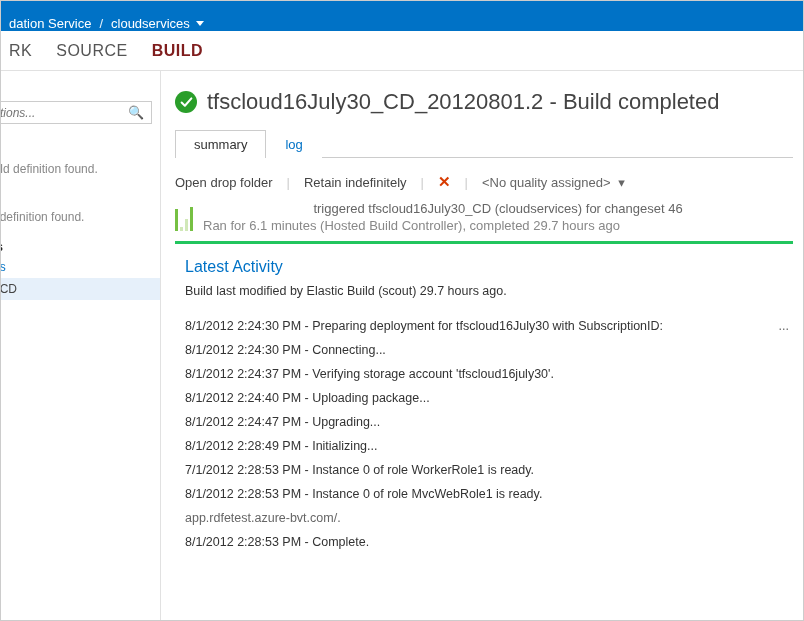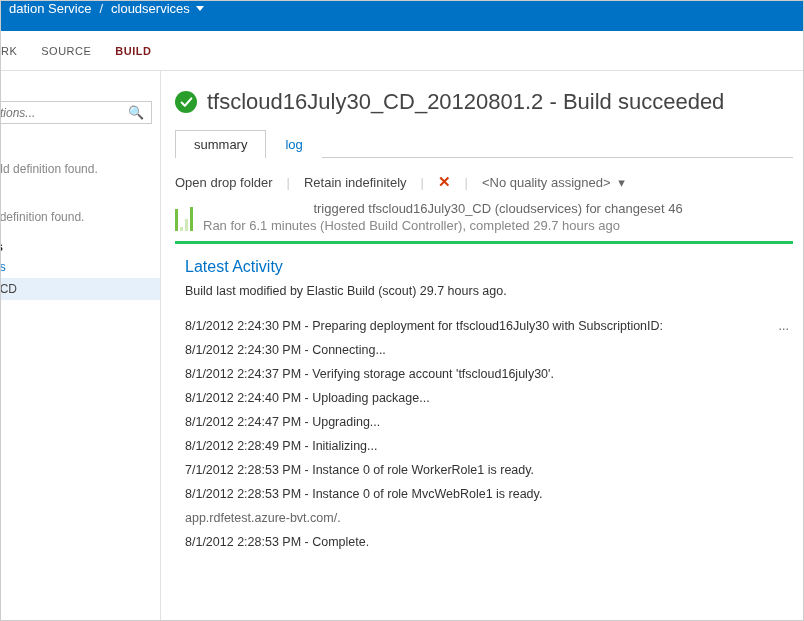--- a/index.html
+++ b/index.html
@@ -11,36 +11,37 @@
     width: 804px;
     height: 621px;
     overflow: hidden;
     border: 1px solid #ccc;
   }
   .top-bar {
     background: #0072c6;
     color: #fff;
     height: 30px;
     display: flex;
-    align-items: flex-start;
+    align-items: flex-end;
     padding-left: 8px;
     font-size: 13px;
   }
   .top-bar .sep { margin: 0 8px; opacity: 0.9; }
   .top-bar .proj { display: flex; align-items:center; gap:6px;}
   .chev-down {
     width:0;height:0;border-left:4px solid transparent;border-right:4px solid transparent;border-top:5px solid #fff;display:inline-block;
   }
   .nav-bar {
     height: 40px;
     border-bottom: 1px solid #e1e1e1;
     display: flex;
     align-items: center;
+    padding-left: 8px;
     gap: 24px;
-    font-size: 11px;
+    font-size: 16px;
     color: #555;
   }
   .nav-item { letter-spacing: 0.5px; }
   .nav-item.active { color: #7f1d1d; font-weight: 600; }
   .content {
     display: flex;
     height: calc(100% - 70px);
   }
   .sidebar {
     width: 160px;
@@ -165,21 +166,21 @@
     </div>
   </div>
 
   <div class="main">
     <div class="title-row">
       <span class="succ-icon">
         <svg viewBox="0 0 16 16">
             <path d="M2 8 L6 12 L14 3" stroke="#fff" stroke-width="2.5" fill="none" stroke-linecap="round" stroke-linejoin="round"></path>
           </svg>
       </span>
-      <span class="build-title">tfscloud16July30_CD_20120801.2 - Build succeeded</span>
+      <span class="build-title">tfscloud16July30_CD_20120801.2 - Build completed</span>
     </div>
 
     <div class="tabs">
       <div class="tab active">summary</div>
       <div class="tab">log</div>
     </div>
 
     <div class="toolbar">
       <span>Open drop folder</span>
       <span class="tb-sep">|</span>

